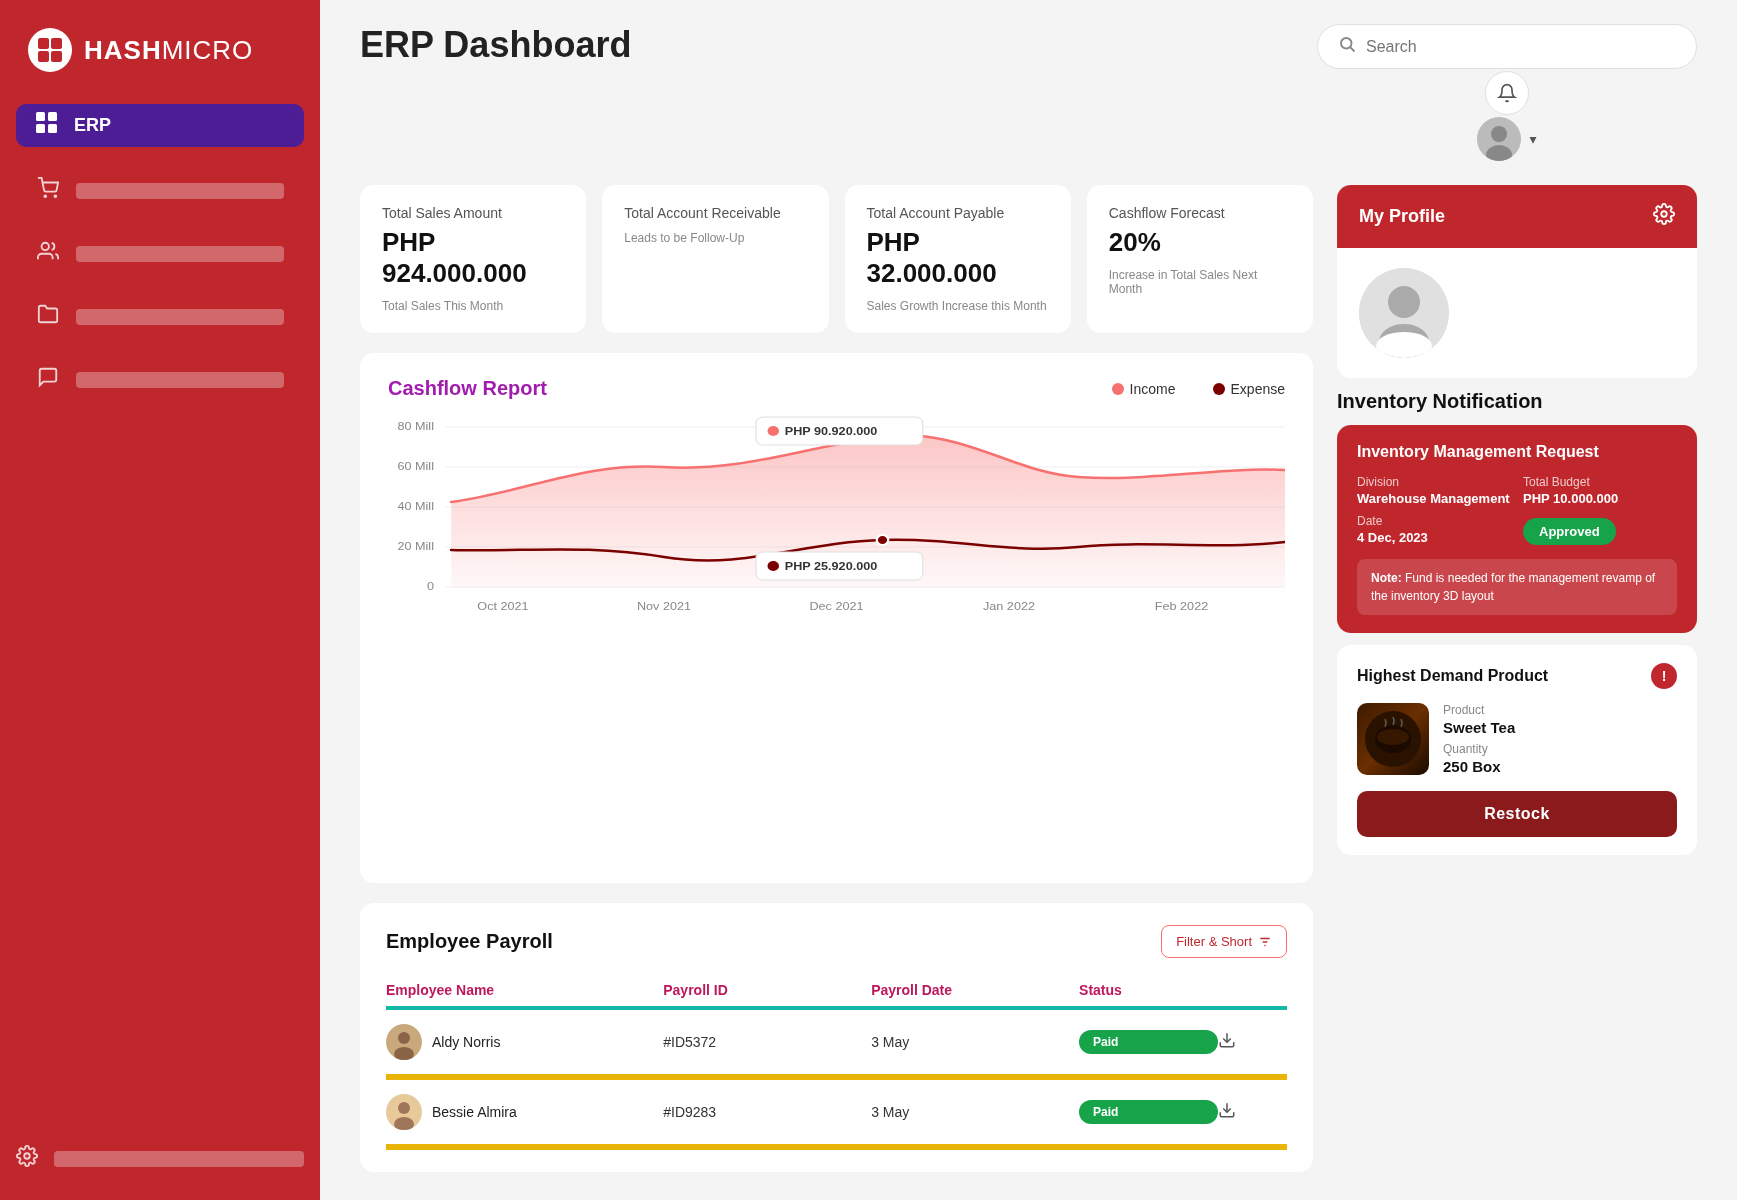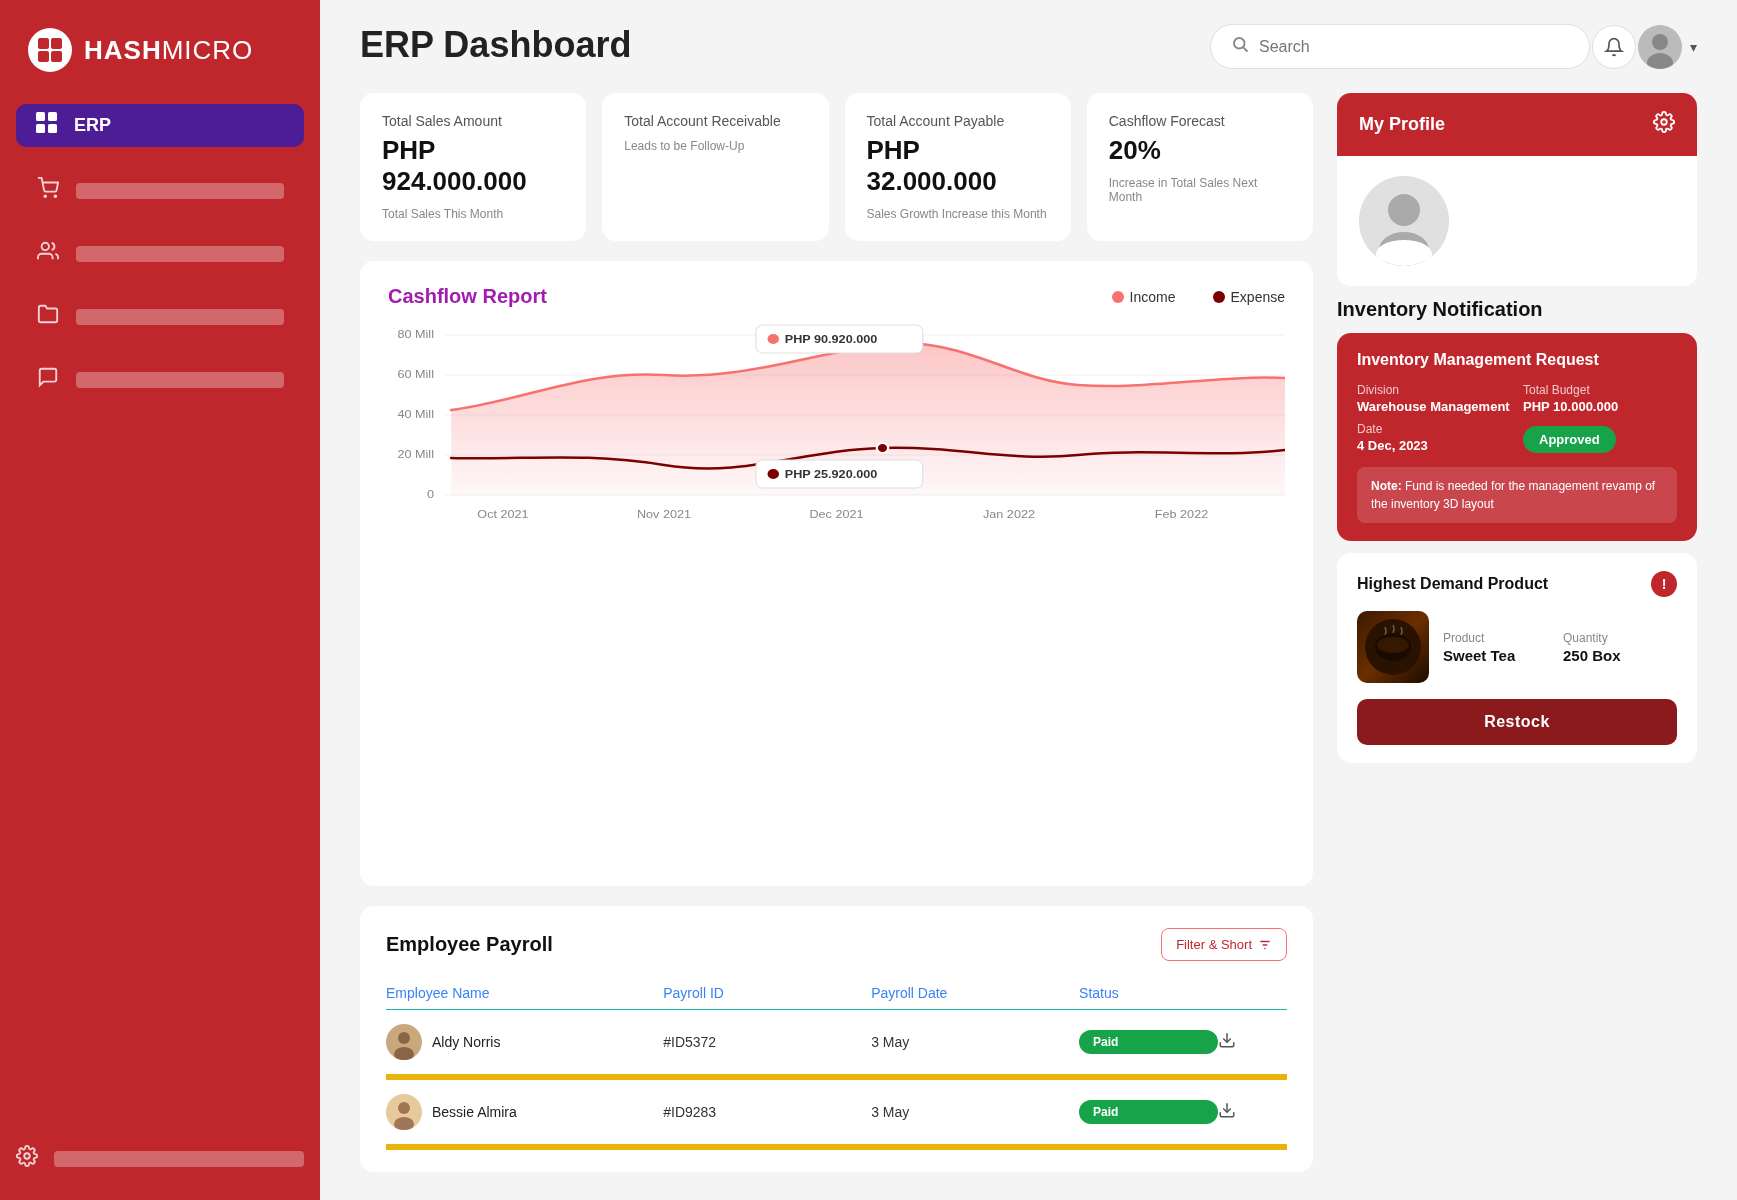--- a/index.html
+++ b/index.html
@@ -113,20 +113,21 @@
     }
     .header-title {
       font-size: 36px;
       font-weight: 700;
       color: #222;
     }
     .header-right {
       display: flex;
       align-items: center;
       gap: 2px;
+      flex-direction: column;
     }
     .search-bar {
       display: flex;
       align-items: center;
       background: white;
       border-radius: 30px;
       padding: 10px 20px;
       gap: 10px;
       width: 380px;
       border: 1px solid #e0e0e0;
@@ -274,24 +275,24 @@
       font-size: 13px;
       cursor: pointer;
       display: flex;
       align-items: center;
       gap: 6px;
     }
     .table-header-row {
       display: grid;
       grid-template-columns: 2fr 1.5fr 1.5fr 1fr 0.5fr;
       padding: 8px 0;
-      border-bottom: 1px solid #14b8a6;
+      border-bottom: 4px solid #14b8a6;
       font-size: 14px;
-      color: #3b82f6;
-      font-weight: 400;
+      color: #be185d;
+      font-weight: 700;
     }
     .table-row {
       display: grid;
       grid-template-columns: 2fr 1.5fr 1.5fr 1fr 0.5fr;
       padding: 14px 0;
       border-bottom: 6px solid #eab308;
       align-items: center;
     }
     .employee-cell {
       display: flex;
@@ -453,21 +454,21 @@
       width: 72px; height: 72px;
       border-radius: 10px;
       background: linear-gradient(135deg, #3d1a00, #6b2f00, #1a0a00);
       flex-shrink: 0;
       display: flex; align-items: center; justify-content: center;
       font-size: 32px;
     }
     .demand-info { flex: 1; }
     .demand-grid {
       display: grid;
-      grid-template-columns: 1fr 1fr;
+      grid-template-columns: 1fr;
       gap: 6px;
     }
     .demand-field-label { font-size: 12px; color: #888; }
     .demand-field-value { font-size: 15px; font-weight: 700; color: #111; margin-top: 2px; }
     .restock-btn {
       width: 100%;
       background: #8b1a1d;
       color: white;
       border: none;
       border-radius: 10px;

